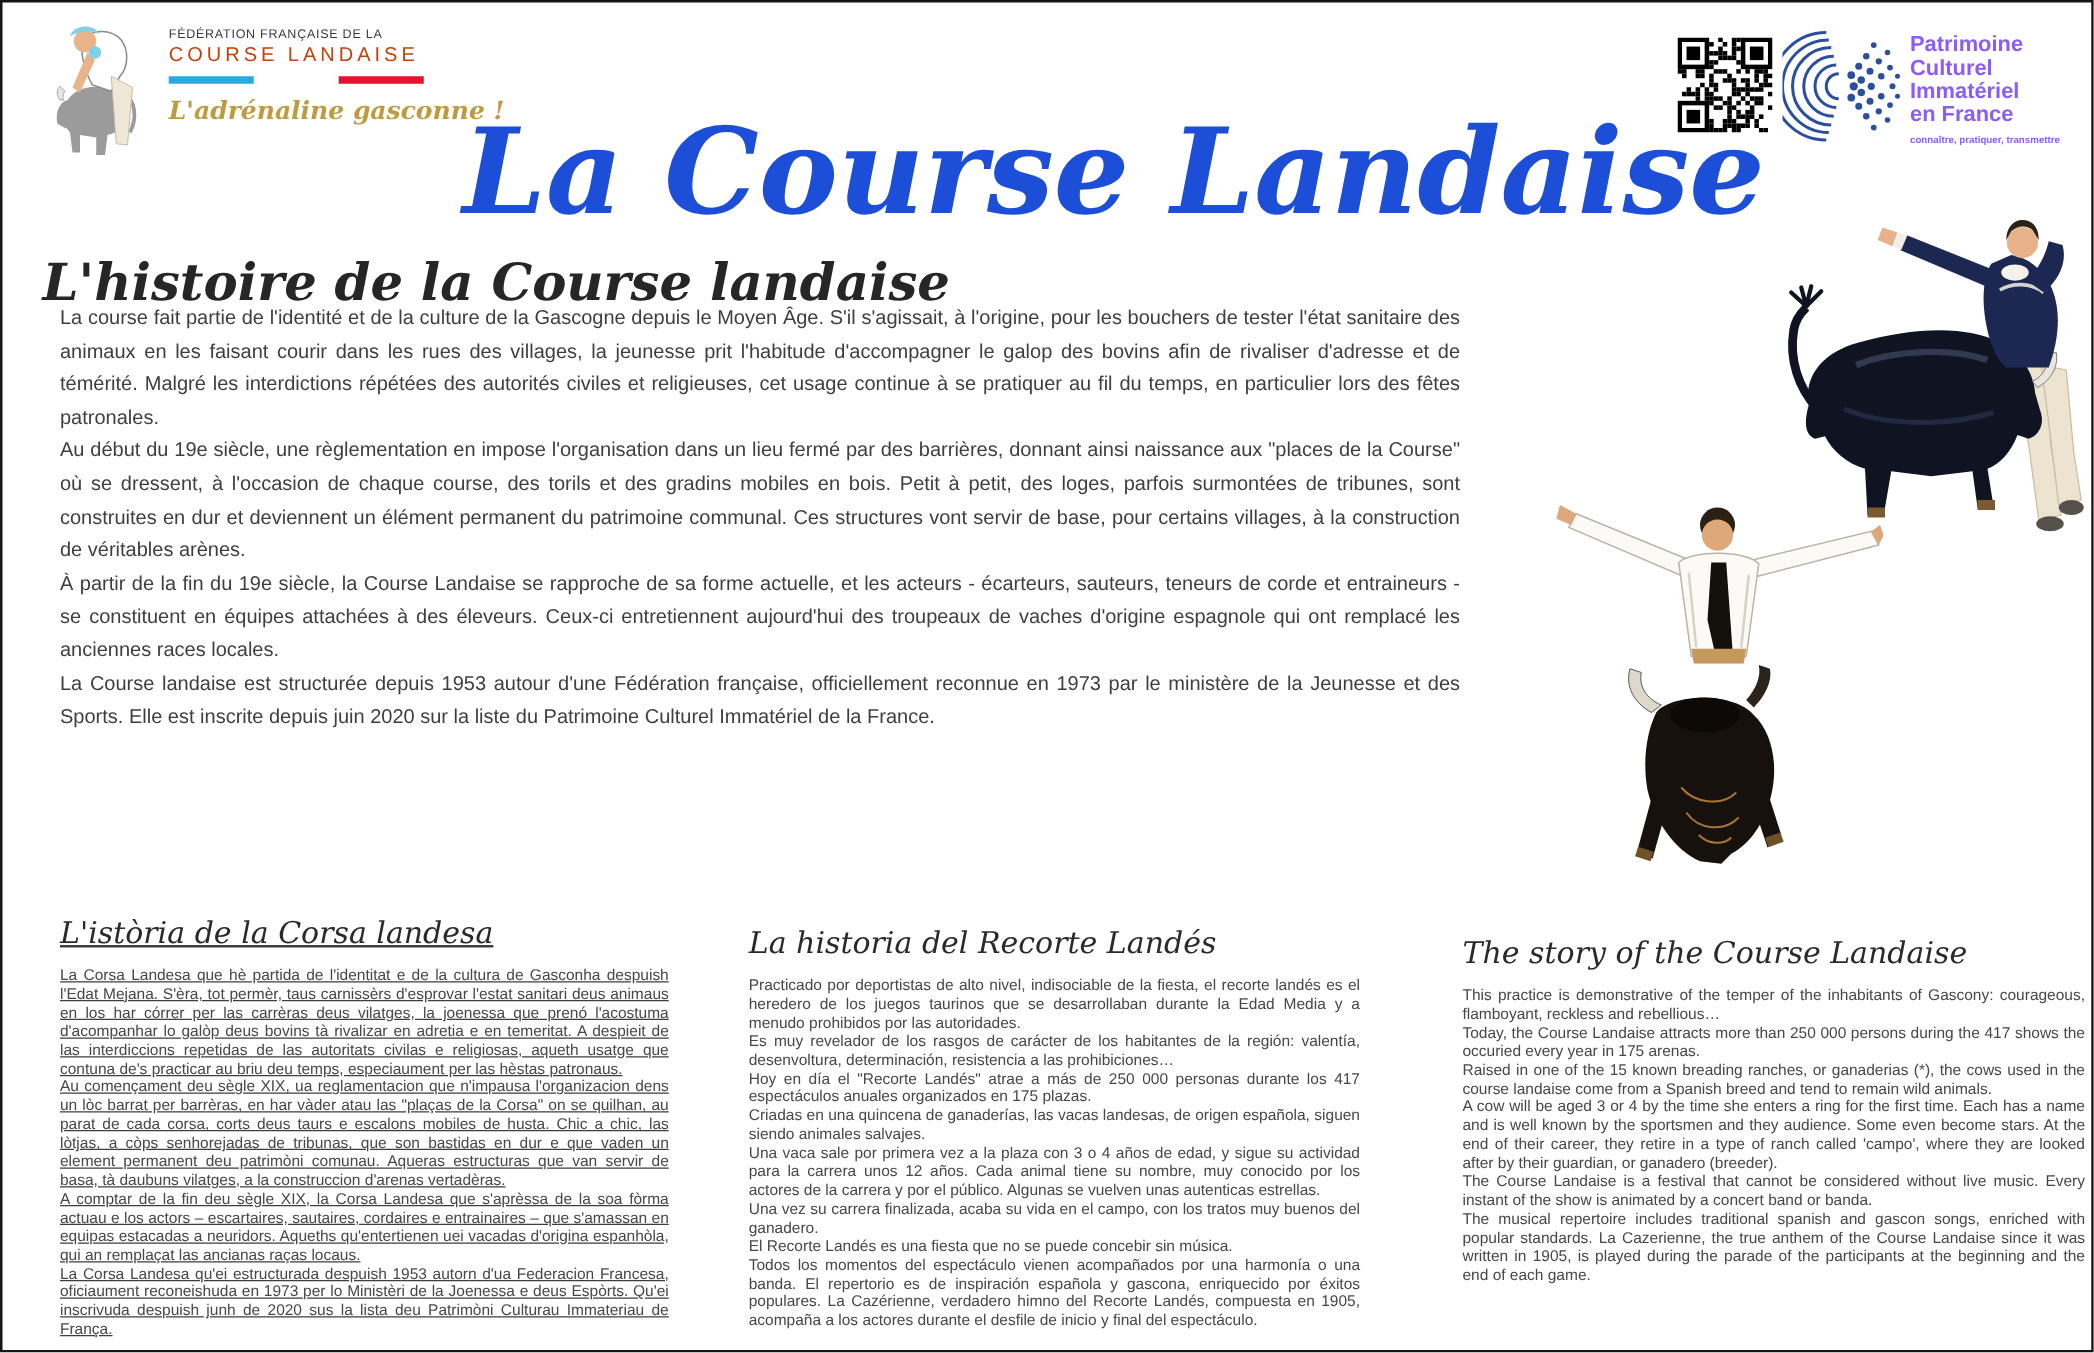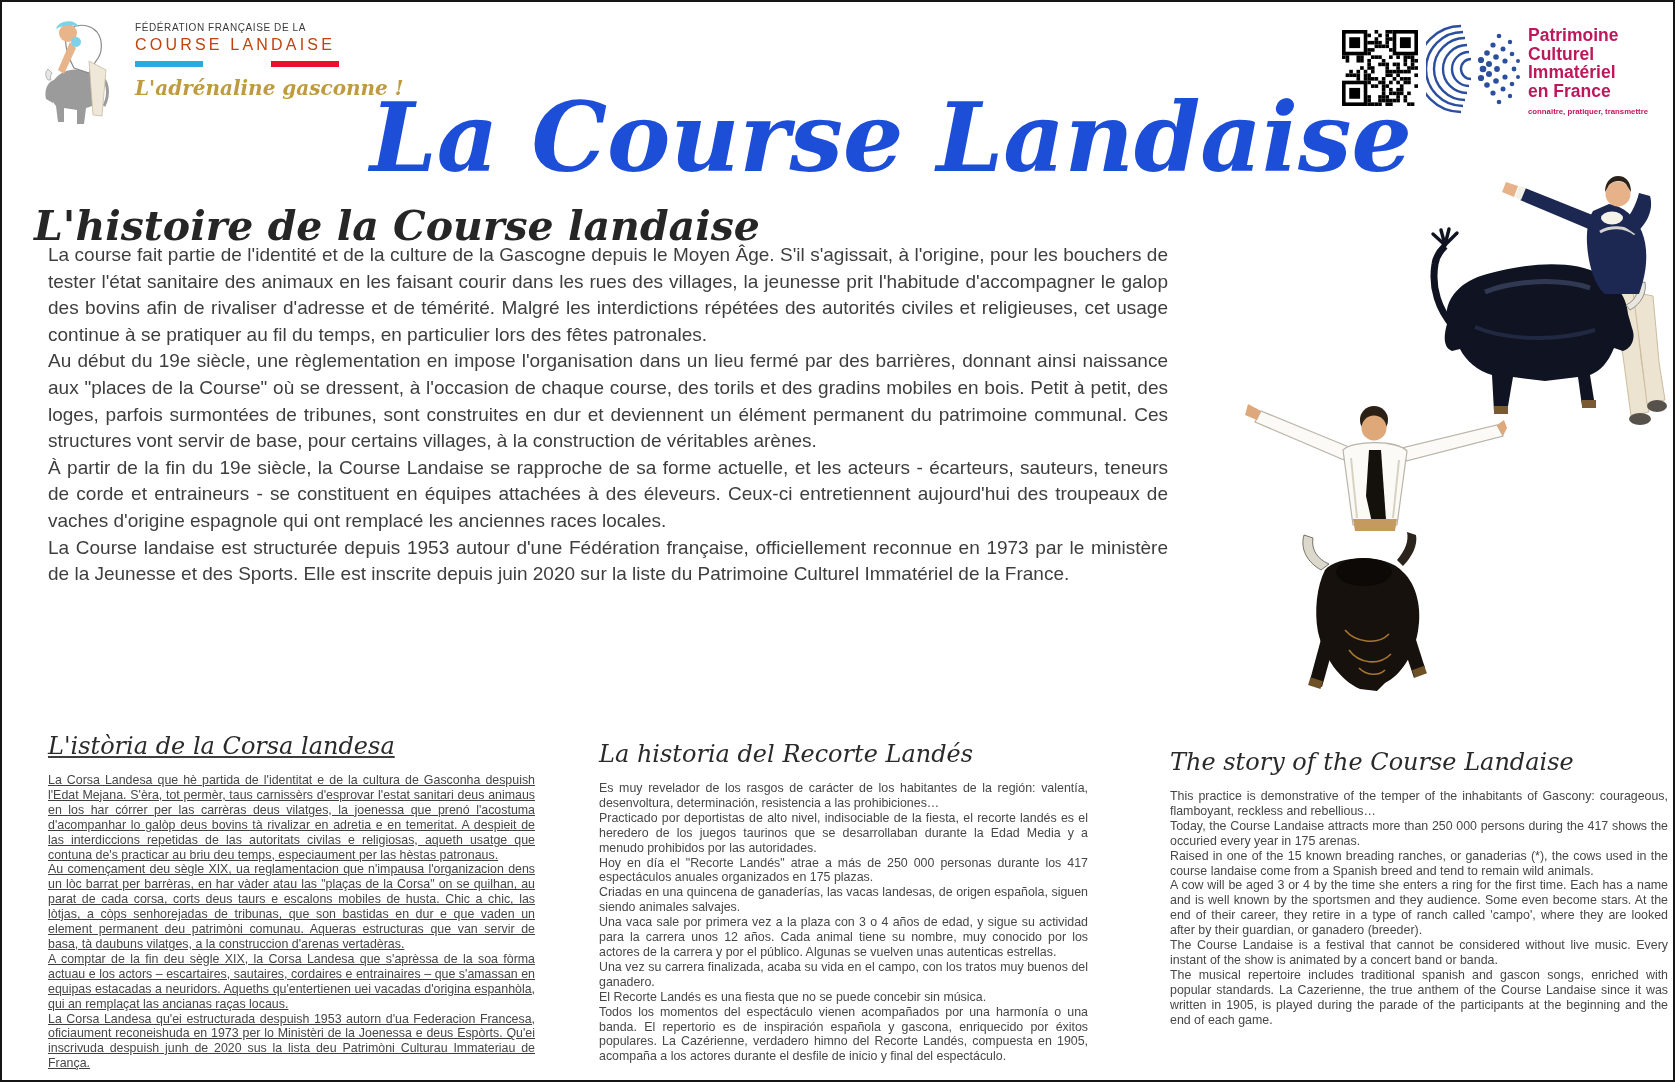--- a/index.html
+++ b/index.html
@@ -27,21 +27,21 @@
   .qr{position:absolute;left:1340px;top:28px;width:76px;height:76px;}
   .pci{position:absolute;left:1424px;top:22px;display:flex;align-items:flex-start;}
   .pci-arcs{width:96px;height:92px;}
   .pci-textcol{margin-left:6px;padding-top:2px;}
   .pci-line{font-size:17.5px;line-height:18.5px;font-weight:bold;}
   .pci-tagline{font-size:7.8px;font-weight:bold;margin-top:7px;white-space:nowrap;}
 
   
   .history-heading{position:absolute;left:32px;top:166px;font-size:41px;color:#262626;white-space:nowrap;}
   .history-text{position:absolute;left:46px;top:240px;width:1120px;text-align:justify;
-    font-size:19px;line-height:26.6px;color:#3e3e3e;}
+    font-size:16px;line-height:26.6px;color:#3e3e3e;}
   .history-text p{margin:0;}
 
   
   .art{position:absolute;}
   .art-ecarteur{left:1393px;top:140px;width:278px;height:298px;}
   .art-sauteur{left:1243px;top:396px;width:262px;height:133px;}
   .art-bull{left:1287px;top:528px;width:160px;height:164px;}
 
   
   .col{position:absolute;}
@@ -264,21 +264,21 @@
           <circle cx="73" cy="78" r="2.3"></circle>
         <circle cx="84" cy="18" r="2.2"></circle>
           <circle cx="84" cy="72" r="2.2"></circle>
         <circle cx="86" cy="30" r="2.3"></circle>
           <circle cx="86" cy="60" r="2.3"></circle>
         <circle cx="88" cy="45" r="2.4"></circle>
         <circle cx="92" cy="37" r="2.0"></circle>
           <circle cx="92" cy="53" r="2.0"></circle>
       </g>
     </svg>
-    <div class="pci-textcol" style="color:#be185d">
+    <div class="pci-textcol" style="color:#8b5cf6">
       <div class="pci-line">Patrimoine</div>
       <div class="pci-line">Culturel</div>
       <div class="pci-line">Immatériel</div>
       <div class="pci-line">en France</div>
       <div class="pci-tagline">connaître, pratiquer, transmettre</div>
     </div>
   </div>
 
   <h2 class="history-heading script">L'histoire de la Course landaise</h2>
   <div class="history-text">
@@ -374,22 +374,22 @@
   <div class="col col-1">
     <h3 class="script">L'istòria de la Corsa landesa</h3>
     <p>La Corsa Landesa que hè partida de l'identitat e de la cultura de Gasconha despuish l'Edat Mejana. S'èra, tot permèr, taus carnissèrs d'esprovar l'estat sanitari deus animaus en los har córrer per las carrèras deus vilatges, la joenessa que prenó l'acostuma d'acompanhar lo galòp deus bovins tà rivalizar en adretia e en temeritat. A despieit de las interdiccions repetidas de las autoritats civilas e religiosas, aqueth usatge que contuna de's practicar au briu deu temps, especiaument per las hèstas patronaus.</p>
     <p>Au començament deu sègle XIX, ua reglamentacion que n'impausa l'organizacion dens un lòc barrat per barrèras, en har vàder atau las "plaças de la Corsa" on se quilhan, au parat de cada corsa, corts deus taurs e escalons mobiles de husta. Chic a chic, las lòtjas, a còps senhorejadas de tribunas, que son bastidas en dur e que vaden un element permanent deu patrimòni comunau. Aqueras estructuras que van servir de basa, tà daubuns vilatges, a la construccion d'arenas vertadèras.</p>
     <p>A comptar de la fin deu sègle XIX, la Corsa Landesa que s'aprèssa de la soa fòrma actuau e los actors – escartaires, sautaires, cordaires e entrainaires – que s'amassan en equipas estacadas a neuridors. Aqueths qu'entertienen uei vacadas d'origina espanhòla, qui an remplaçat las ancianas raças locaus.</p>
     <p>La Corsa Landesa qu'ei estructurada despuish 1953 autorn d'ua Federacion Francesa, oficiaument reconeishuda en 1973 per lo Ministèri de la Joenessa e deus Espòrts. Qu'ei inscrivuda despuish junh de 2020 sus la lista deu Patrimòni Culturau Immateriau de França.</p>
   </div>
 
   <div class="col col-2">
     <h3 class="script">La historia del Recorte Landés</h3>
+    <p>Practicado por deportistas de alto nivel, indisociable de la fiesta, el recorte landés es el heredero de los juegos taurinos que se desarrollaban durante la Edad Media y a menudo prohibidos por las autoridades.</p>
     <p>Es muy revelador de los rasgos de carácter de los habitantes de la región: valentía, desenvoltura, determinación, resistencia a las prohibiciones…</p>
-    <p>Practicado por deportistas de alto nivel, indisociable de la fiesta, el recorte landés es el heredero de los juegos taurinos que se desarrollaban durante la Edad Media y a menudo prohibidos por las autoridades.</p>
     <p>Hoy en día el "Recorte Landés" atrae a más de 250 000 personas durante los 417 espectáculos anuales organizados en 175 plazas.</p>
     <p>Criadas en una quincena de ganaderías, las vacas landesas, de origen española, siguen siendo animales salvajes.</p>
     <p>Una vaca sale por primera vez a la plaza con 3 o 4 años de edad, y sigue su actividad para la carrera unos 12 años. Cada animal tiene su nombre, muy conocido por los actores de la carrera y por el público. Algunas se vuelven unas autenticas estrellas.</p>
     <p>Una vez su carrera finalizada, acaba su vida en el campo, con los tratos muy buenos del ganadero.</p>
     <p>El Recorte Landés es una fiesta que no se puede concebir sin música.</p>
     <p>Todos los momentos del espectáculo vienen acompañados por una harmonía o una banda. El repertorio es de inspiración española y gascona, enriquecido por éxitos populares. La Cazérienne, verdadero himno del Recorte Landés, compuesta en 1905, acompaña a los actores durante el desfile de inicio y final del espectáculo.</p>
   </div>
 
   <div class="col col-3">
     <h3 class="script">The story of the Course Landaise</h3>

